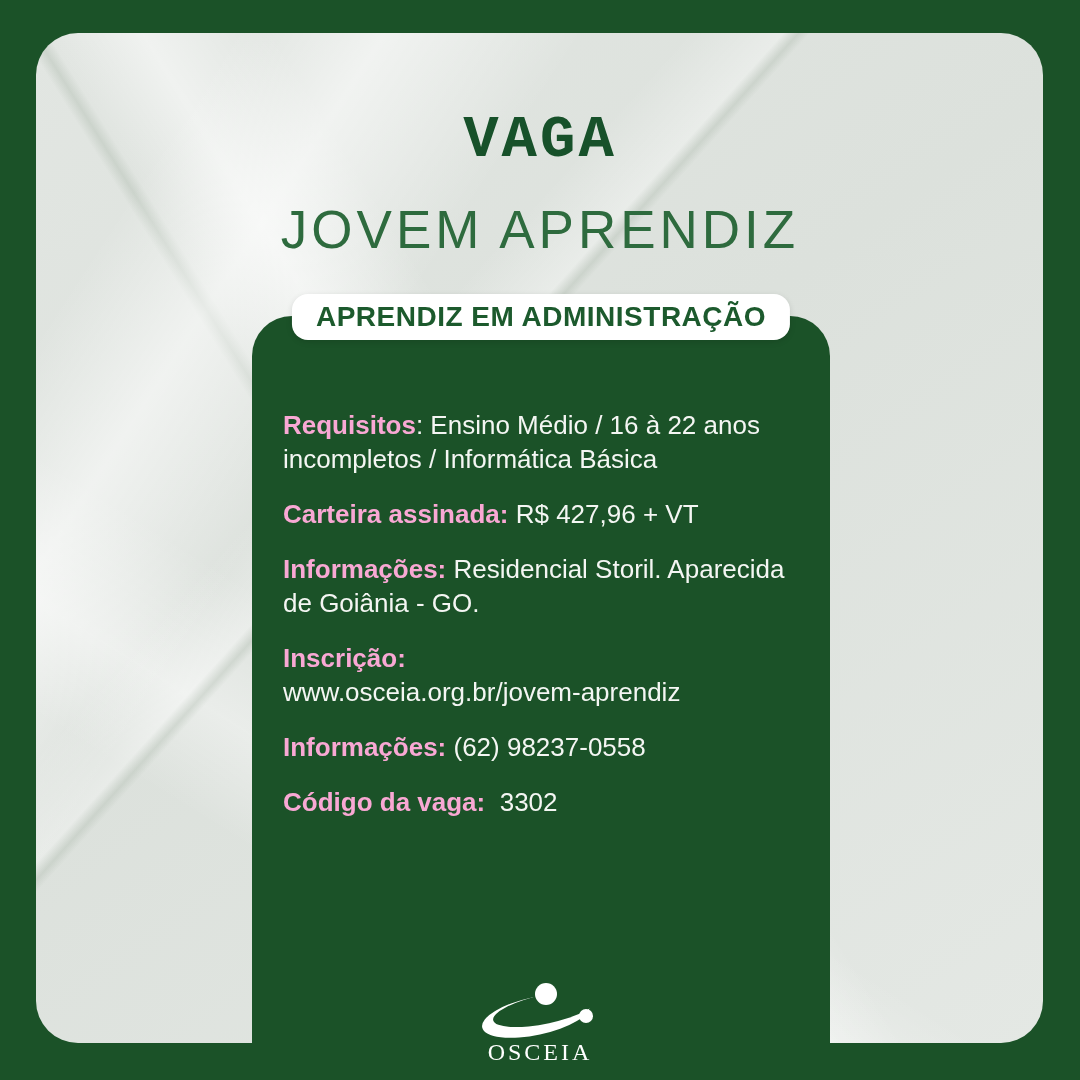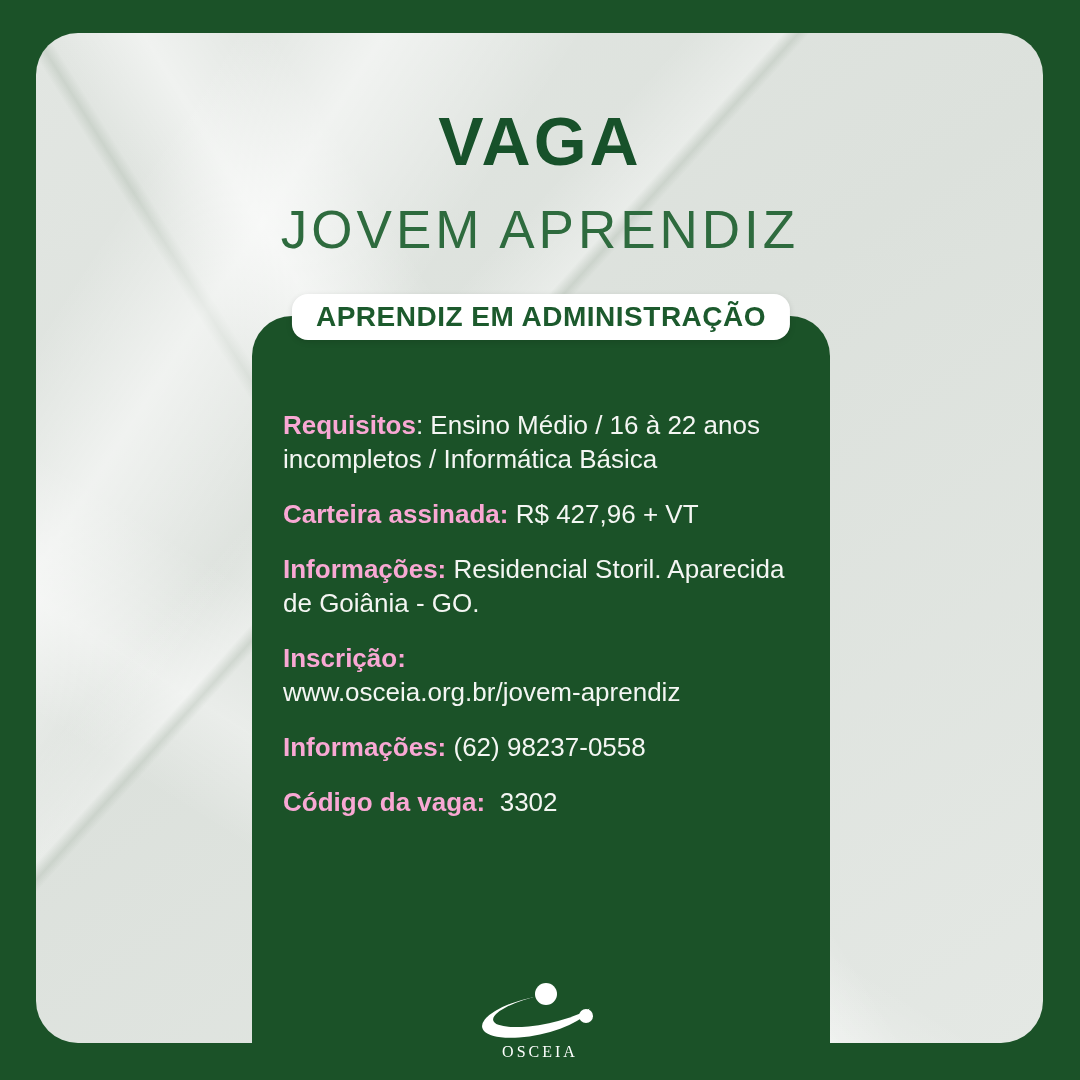--- a/index.html
+++ b/index.html
@@ -14,22 +14,22 @@
     border-radius:42px;
     background:
       linear-gradient(123deg, rgba(255,255,255,0) 12%, rgba(255,255,255,.55) 21%, rgba(255,255,255,0) 33%),
       linear-gradient(58deg, rgba(186,196,186,0) 37.6%, rgba(178,190,178,.45) 38.4%, rgba(255,255,255,0) 39.2%, rgba(255,255,255,.5) 45%, rgba(255,255,255,0) 53%),
       linear-gradient(-48deg, rgba(184,194,184,0) 59.6%, rgba(178,190,178,.4) 60.2%, rgba(255,255,255,.35) 61%, rgba(255,255,255,0) 66%),
       linear-gradient(32deg, rgba(255,255,255,0) 20%, rgba(255,255,255,.4) 27%, rgba(255,255,255,0) 36%),
       linear-gradient(145deg,#e2e6e2 0%,#dce1dc 45%,#e4e8e4 100%);
   }
   .title{
     position:absolute;top:95px;left:0;width:100%;text-align:center;
-    font-family:Liberation Sans, sans-serif;
-    font-weight:800;font-size:68px;line-height:92px;letter-spacing:3px;
+    font-family:Liberation Mono, monospace;
+    font-weight:800;font-size:59px;line-height:92px;letter-spacing:3px;
     color:#17512a;
   }
   .subtitle{
     position:absolute;top:201px;left:0;width:100%;text-align:center;
     font-size:53px;line-height:58px;font-weight:400;letter-spacing:4px;
     color:#2e6b3e;
   }
   .panel{
     position:absolute;left:252px;top:316px;width:578px;bottom:0;
     background:#1b5228;border-radius:40px 40px 0 0;
@@ -48,21 +48,21 @@
   .detail{margin:0 0 21px 0;}
   .detail b{font-weight:700;color:#f9a8d4;}
   .detail .val{white-space:pre-line;}
   .logo{
     position:absolute;left:50%;transform:translateX(-50%);bottom:17px;
     text-align:center;color:#fff;
   }
   .logo svg{display:block;margin:0 auto;}
   .logo-text{
     font-family:"Liberation Serif",serif;
-    font-size:16px;line-height:22px;letter-spacing:3px;margin-top:1px;color:#ffffff;
+    font-size:24px;line-height:22px;letter-spacing:3px;margin-top:1px;color:#ffffff;
   }
 </style>
 </head>
 <body>
 
 <div class="frame">
 
   <div class="card"></div>
 
   <div class="title">VAGA</div>

